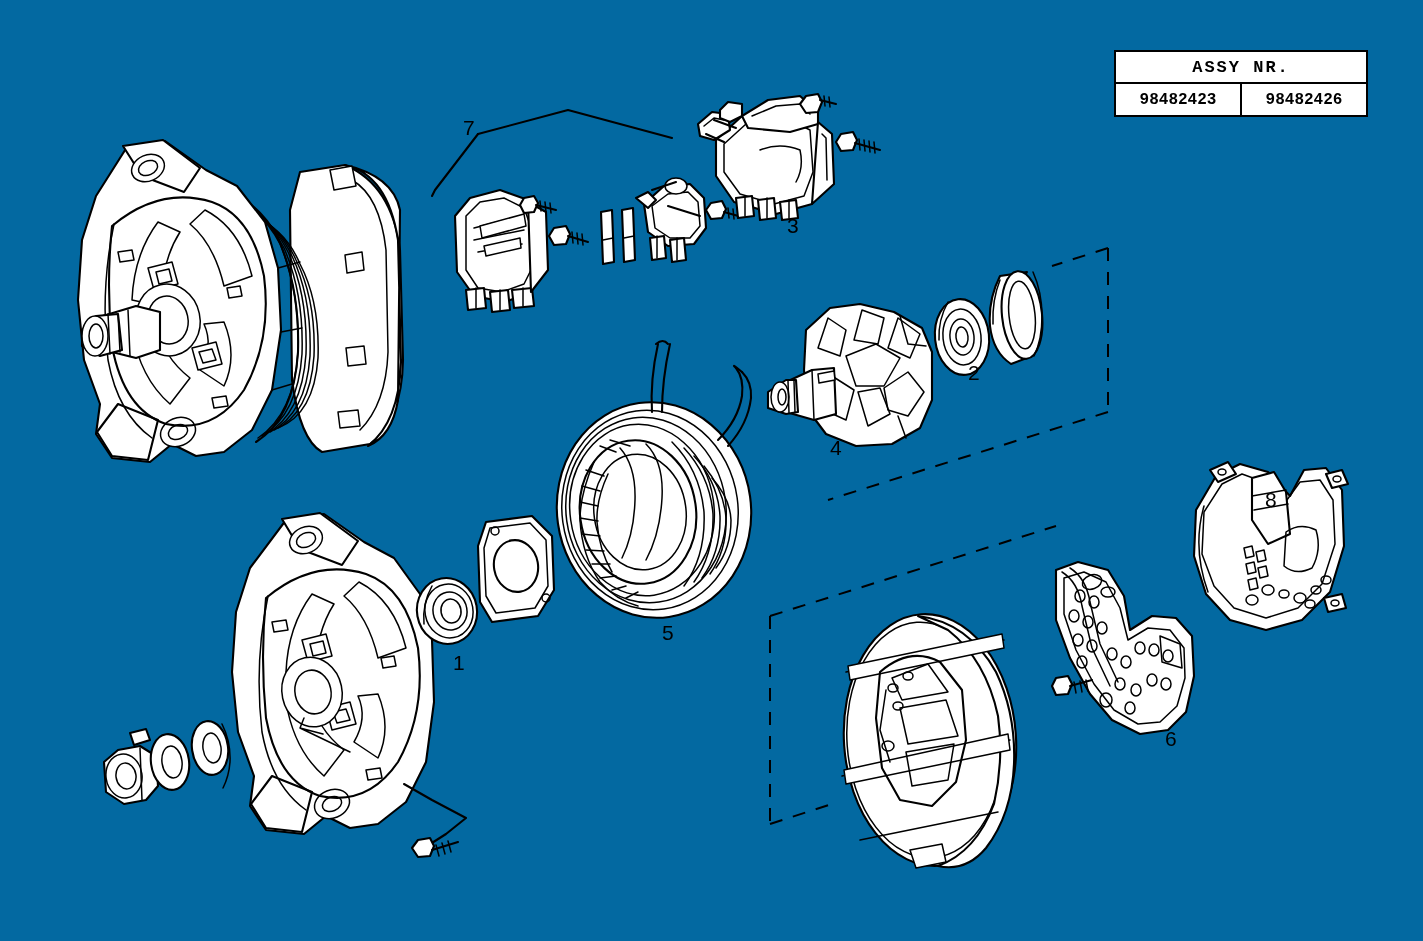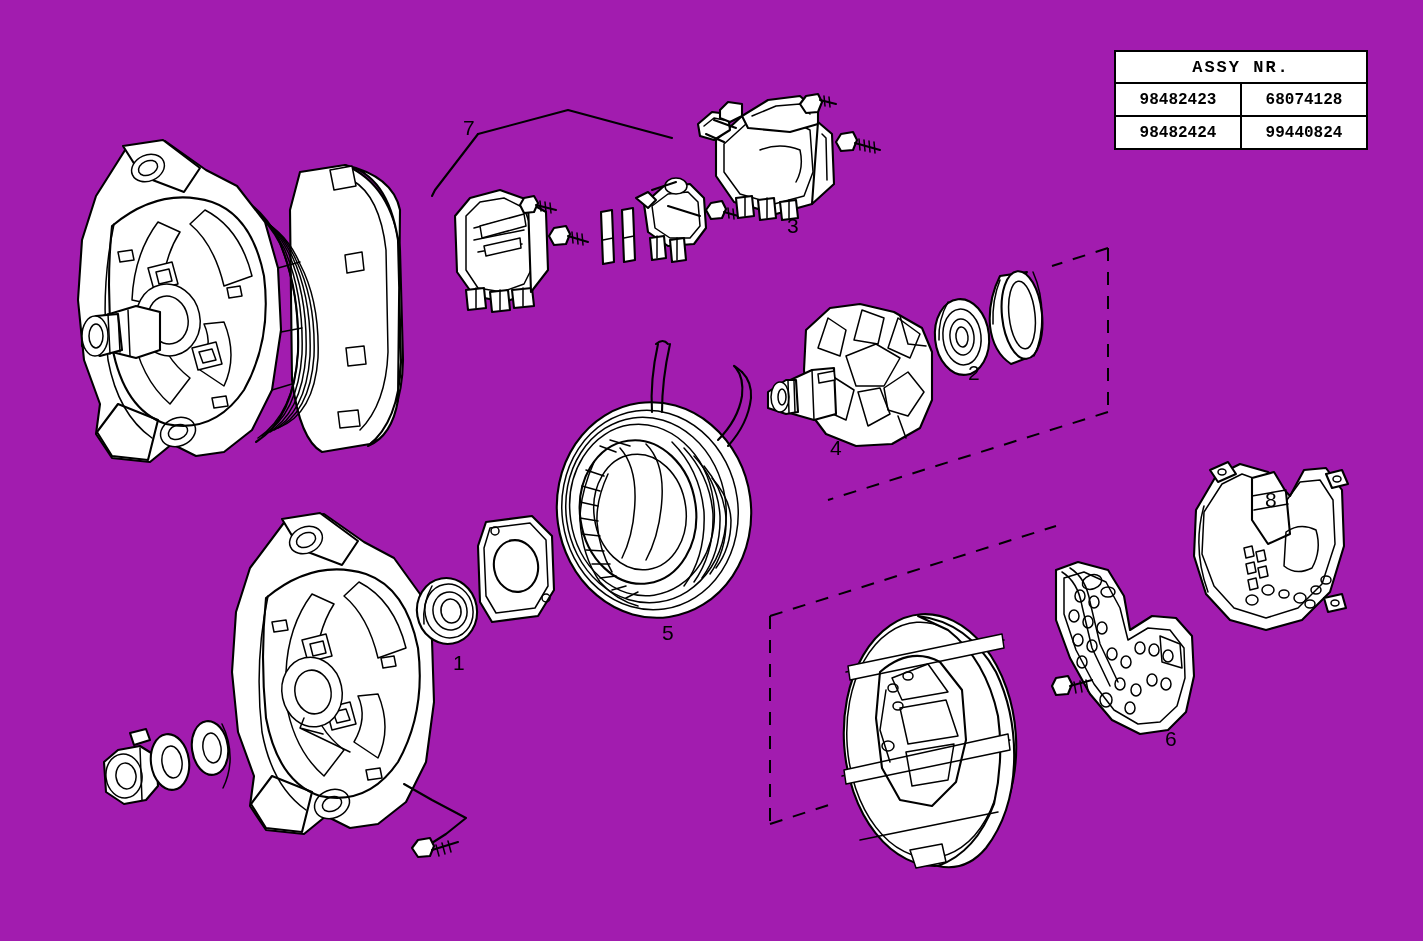--- a/index.html
+++ b/index.html
@@ -7,21 +7,21 @@
     padding: 0;
     background: #ffffff;
   }
   body {
     font-family: "Liberation Sans", sans-serif;
   }
   #page {
     position: relative;
     width: 1423px;
     height: 941px;
-    background: #a21caf;
+    background: #0369a1;
     overflow: hidden;
   }
   #artwork {
     position: absolute;
     left: 0; top: 0;
     width: 1423px;
     height: 941px;
   }
   
   .assy-table {
@@ -512,25 +512,21 @@
     </g>
   </svg>
 
   <table class="assy-table">
     <tbody>
       <tr>
         <th class="hdr" colspan="2">ASSY NR.</th>
       </tr>
       <tr>
         <td class="num">98482423</td>
-        <td class="num">68074128</td>
-      </tr>
-      <tr>
-        <td class="num">98482424</td>
-        <td class="num">99440824</td>
+        <td class="num">98482426</td>
       </tr>
     </tbody>
   </table>
 
   <div id="callout-layer">
       <div class="callout" style="left: 453px; top: 652px;">1</div>
       <div class="callout" style="left: 968px; top: 362px;">2</div>
       <div class="callout" style="left: 787px; top: 215px;">3</div>
       <div class="callout" style="left: 830px; top: 437px;">4</div>
       <div class="callout" style="left: 662px; top: 622px;">5</div>

